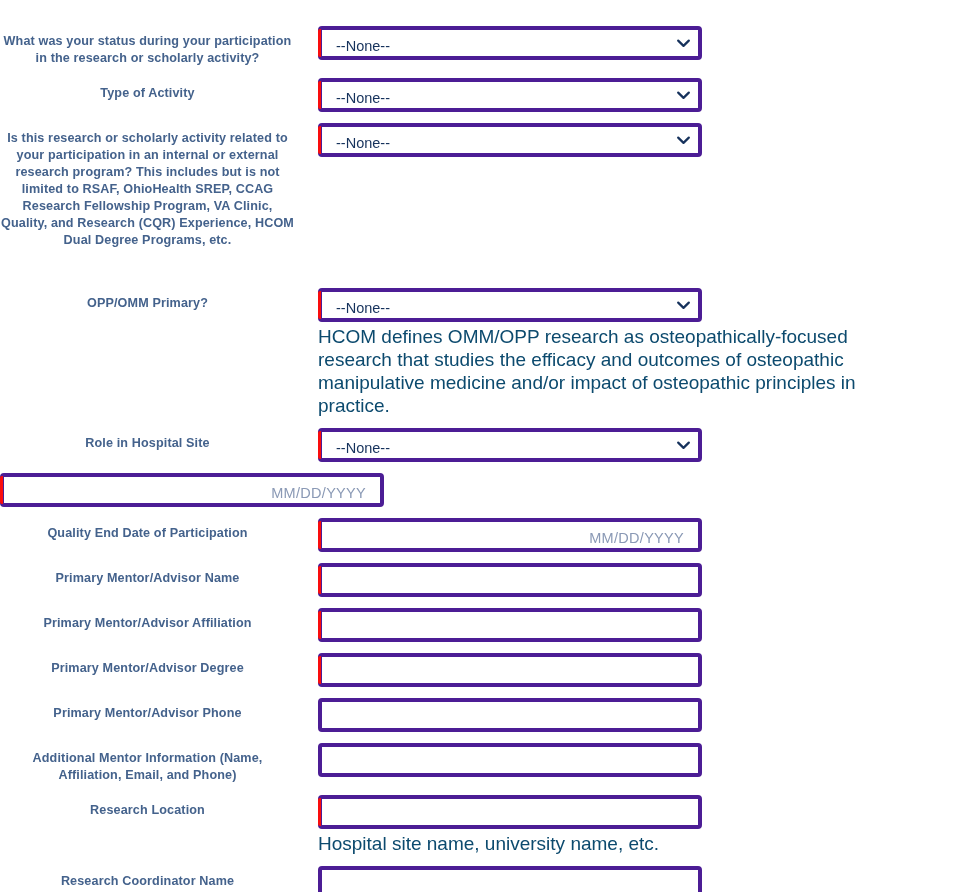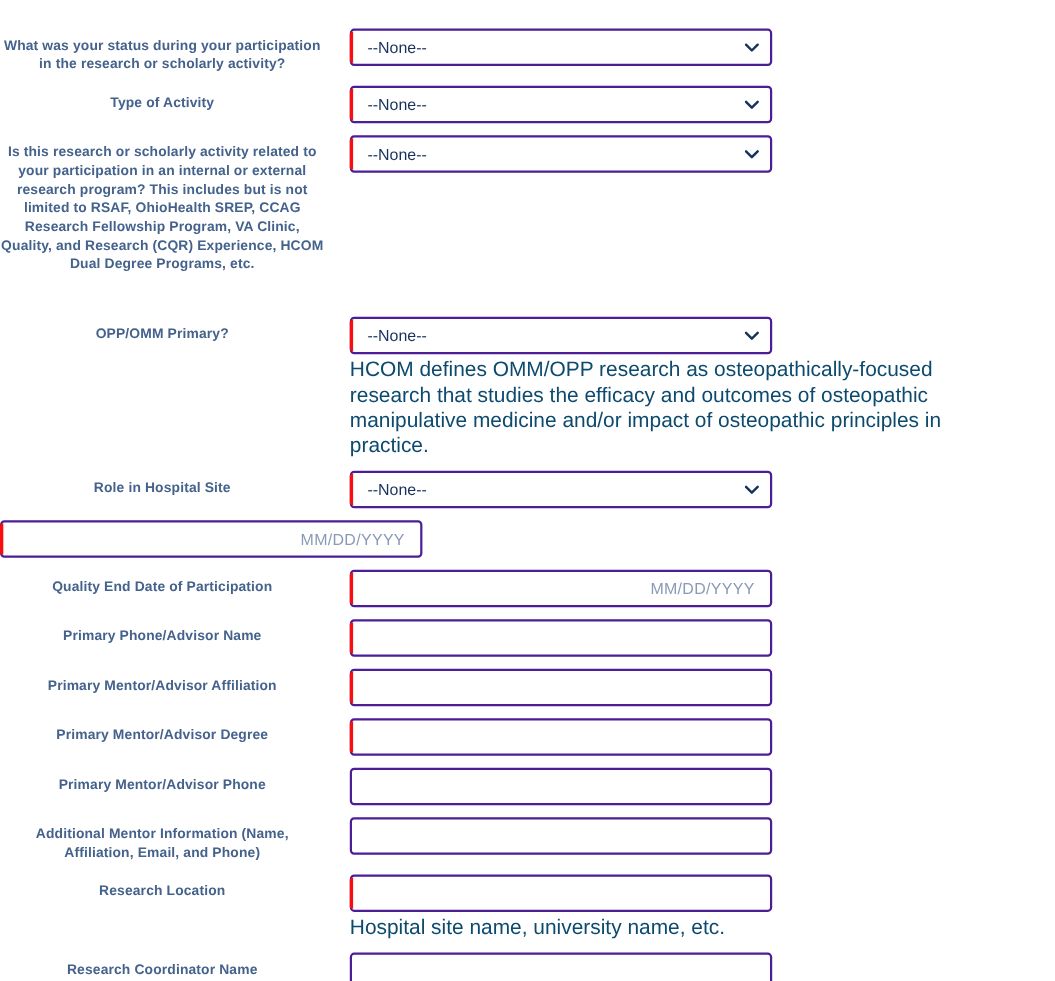--- a/index.html
+++ b/index.html
@@ -50,21 +50,21 @@
   }
 
   .input-wrap {
     position: relative;
     width: 384px;
   }
 
   .ctl {
     width: 384px;
     height: 34px;
-    border: 2px solid #4c1d95;
+    border: 4px solid #4c1d95;
     border-radius: 4px;
     background: #ffffff;
     padding: 0 30px 0 14px;
     font-family: "Liberation Sans", sans-serif;
     font-size: 14.5px;
     color: #16325c;
     line-height: 32px;
     display: block;
     outline: none;
   }
@@ -235,21 +235,21 @@
         <div class="ctl text placeholder">
           <span class="val">MM/DD/YYYY</span>
         </div>
         <span class="req-bar"></span>
       </div>
     </div>
   </div>
 
   <div class="row">
     <div class="label-cell">
-      <span class="field-label">Primary Phone/Advisor Name</span>
+      <span class="field-label">Primary Mentor/Advisor Name</span>
     </div>
     <div class="control-cell">
       <div class="input-wrap">
         <div class="ctl text">
           <span class="val"></span>
         </div>
         <span class="req-bar"></span>
       </div>
     </div>
   </div>

